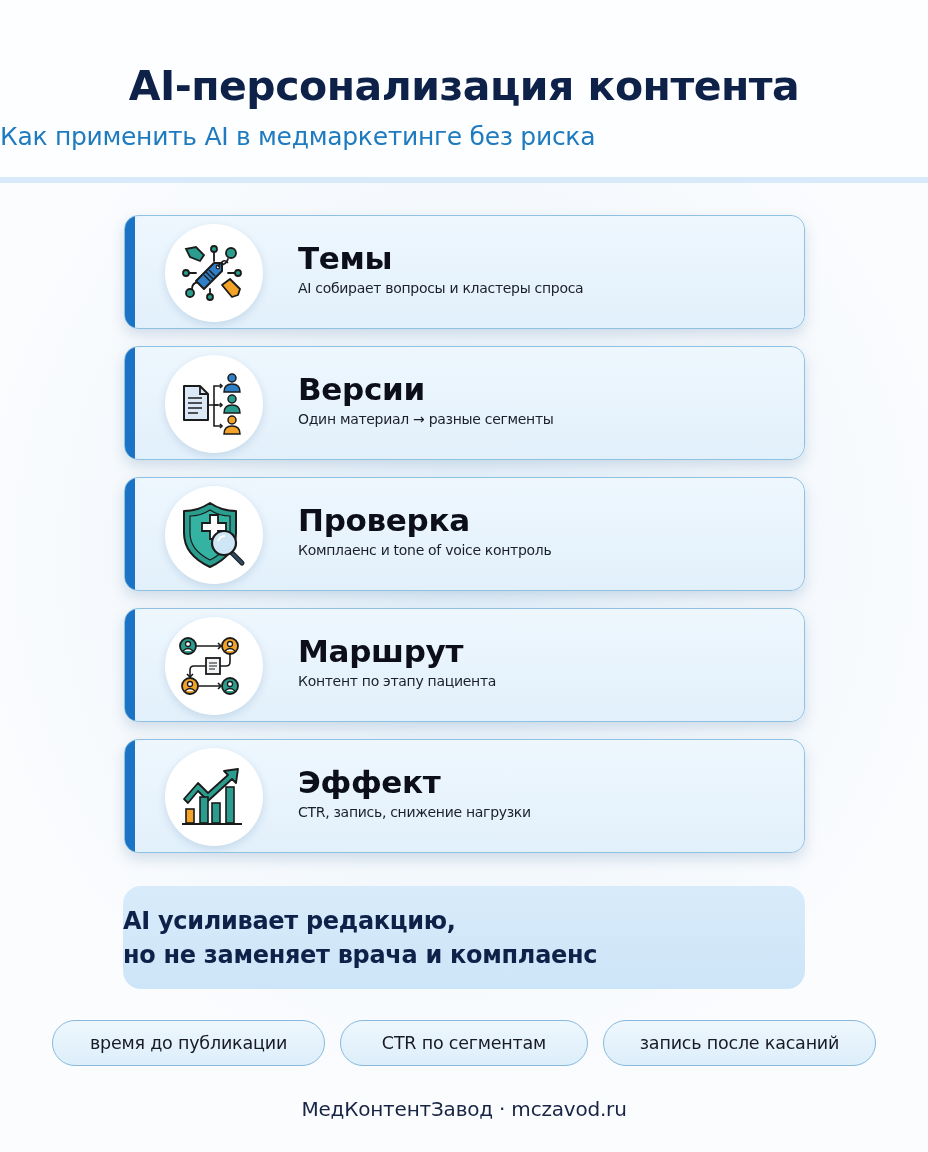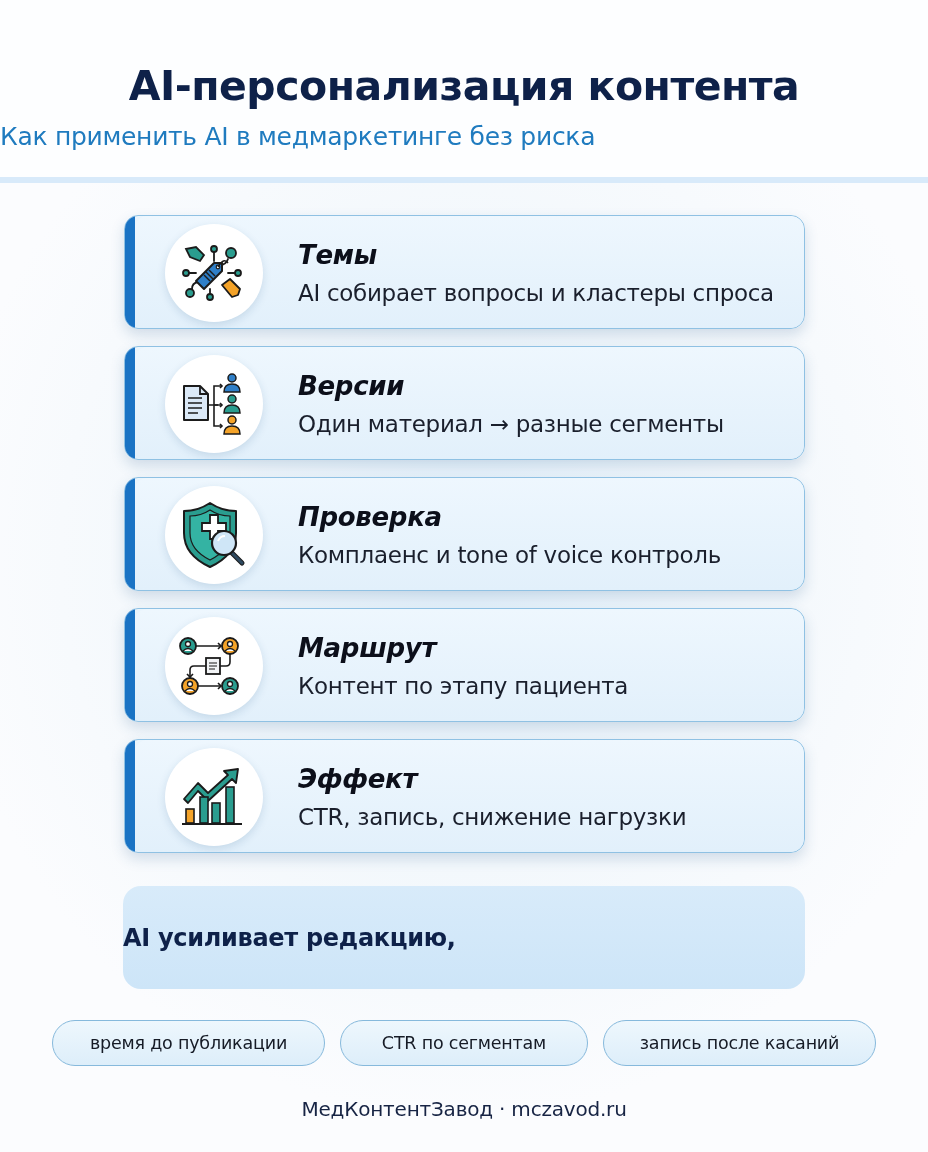--- a/index.html
+++ b/index.html
@@ -39,26 +39,25 @@
     background: linear-gradient(180deg, #eef7fe 0%, #e2f0fb 100%);
     border-radius: 12px 14px 14px 12px;
   }
   .icon-circle {
     position: absolute; left: 40px; top: 8px; width: 98px; height: 98px; border-radius: 50%;
     background: #ffffff; box-shadow: 0 3px 8px rgba(30, 80, 130, 0.15);
     display: flex; align-items: center; justify-content: center;
   }
   .icon-circle svg { width: 72px; height: 72px; }
   .card-title {
-    position: absolute; left: 173px; top: 24px; font-size: 26px; font-weight: 700; color: #0c0f1a;
+    position: absolute; left: 173px; top: 24px; font-size: 31px; font-weight: 700; color: #0c0f1a;
     letter-spacing: -0.3px;
-    font-style: italic;
   }
   .card-desc {
-    position: absolute; left: 173px; top: 64px; font-size: 23px; font-weight: 400; color: #1a1f2c;
+    position: absolute; left: 173px; top: 64px; font-size: 14px; font-weight: 400; color: #1a1f2c;
     letter-spacing: -0.3px; white-space: nowrap;
   }
 
   .callout {
     position: absolute; left: 123px; top: 886px; width: 682px; height: 103px;
     background: linear-gradient(180deg, #d8ebfa 0%, #cde5f8 100%);
     border-radius: 18px;
     text-align: left; display: flex; flex-direction: column; justify-content: center;
   }
   .callout-line { font-size: 24px; font-weight: 700; color: #0e2149; line-height: 34px; letter-spacing: -0.3px; }
@@ -225,19 +224,20 @@
         <line x1="4" y1="63" x2="64" y2="63" stroke="#1b1b1b" stroke-width="2"></line>
       </svg>
     </div>
     <div class="card-title">Эффект</div>
     <div class="card-desc">CTR, запись, снижение нагрузки</div>
   </div>
 </div>
 
 <div class="callout">
   <div class="callout-line">AI усиливает редакцию,</div>
+  <div class="callout-line">но не заменяет врача и комплаенс</div>
 </div>
 
 <div class="chip" style="left:52px; width:273px;">время до публикации</div>
 <div class="chip" style="left:340px; width:248px;">CTR по сегментам</div>
 <div class="chip" style="left:603px; width:273px;">запись после касаний</div>
 
 <div class="footer">МедКонтентЗавод · mczavod.ru</div>
 
 </body></html>

